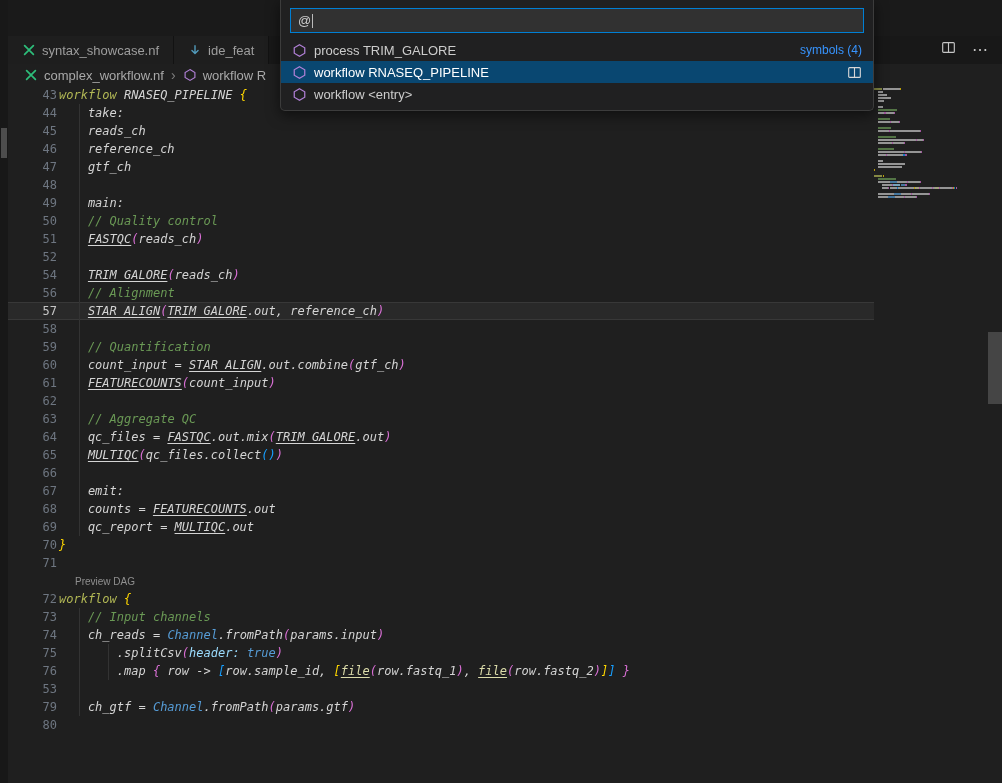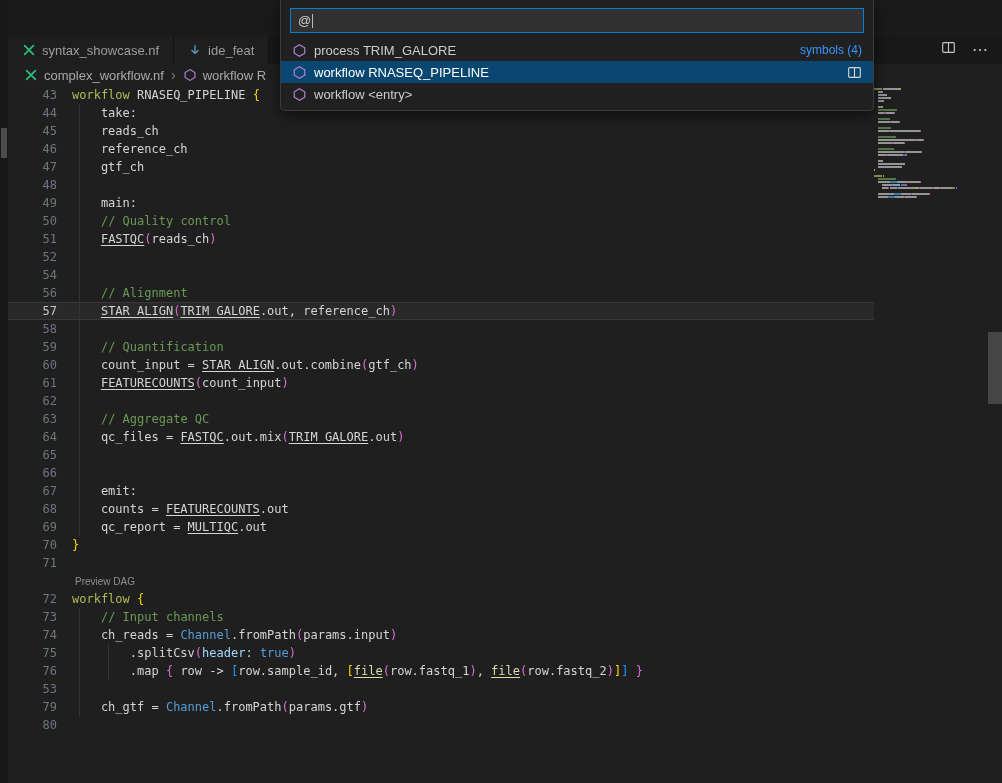--- a/index.html
+++ b/index.html
@@ -26,21 +26,21 @@
   .breadcrumb .sep { color:#7f7f7f; font-size:14px; margin:0 1px; }
   .breadcrumb .bicon { display:flex; align-items:center; }
   
   .editor { position:absolute; left:8px; right:0; top:86px; bottom:0; background:#1f1f1f; }
   .lines { position:absolute; left:0; top:0; right:128px; }
   .row { position:relative; height:18px; line-height:18px; white-space:pre;
          font-family:"DejaVu Sans Mono", monospace; font-size:12px; color:#d4d4d4; }
   .row.current { background:#292929; box-shadow: inset 0 1px 0 #383838, inset 0 -1px 0 #383838; }
   .ln { position:absolute; left:0; top:0; width:49px; text-align:right; color:#6e7681; }
   .row.current .ln { color:#c6c6c6; }
-  .code { position:absolute; left:64px; top:0; }
+  .code { position:absolute; left:51px; top:0;font-style:italic; }
   .guide { position:absolute; top:0; bottom:0; width:1px; background:#333333; }
   .lens-row { height:18px; line-height:19px; padding-left:67px; font-size:10px; color:#8f8f8f;
               font-family:"Liberation Sans", sans-serif; }
   
   .t-kw   { color:#b2b855; }
   .t-cm   { color:#6a9955; }
   .t-ty   { color:#569cd6; }
   .t-arg  { color:#9cdcfe; }
   .t-bool { color:#569cd6; }
   .t-proc { color:#d4d4d4; text-decoration:underline; text-underline-offset:2px; text-decoration-thickness:1px; }
@@ -129,31 +129,31 @@
       <div class="row"><span class="ln">43</span><span class="code"><span class="t-kw">workflow</span><span class="t-df"> RNASEQ_PIPELINE </span><span class="t-b1">{</span></span></div>
       <div class="row"><span class="ln">44</span><span class="guide" style="left: 71px;"></span><span class="code"><span class="t-df">    take:</span></span></div>
       <div class="row"><span class="ln">45</span><span class="guide" style="left: 71px;"></span><span class="code"><span class="t-df">    reads_ch</span></span></div>
       <div class="row"><span class="ln">46</span><span class="guide" style="left: 71px;"></span><span class="code"><span class="t-df">    reference_ch</span></span></div>
       <div class="row"><span class="ln">47</span><span class="guide" style="left: 71px;"></span><span class="code"><span class="t-df">    gtf_ch</span></span></div>
       <div class="row"><span class="ln">48</span><span class="guide" style="left: 71px;"></span><span class="code"></span></div>
       <div class="row"><span class="ln">49</span><span class="guide" style="left: 71px;"></span><span class="code"><span class="t-df">    main:</span></span></div>
       <div class="row"><span class="ln">50</span><span class="guide" style="left: 71px;"></span><span class="code"><span class="t-df">    </span><span class="t-cm">// Quality control</span></span></div>
       <div class="row"><span class="ln">51</span><span class="guide" style="left: 71px;"></span><span class="code"><span class="t-df">    </span><span class="t-proc">FASTQC</span><span class="t-b2">(</span><span class="t-df">reads_ch</span><span class="t-b2">)</span></span></div>
       <div class="row"><span class="ln">52</span><span class="guide" style="left: 71px;"></span><span class="code"></span></div>
-      <div class="row"><span class="ln">54</span><span class="guide" style="left: 71px;"></span></div>
+      <div class="row"><span class="ln">54</span><span class="guide" style="left: 71px;"></span><span class="code"><span class="t-df">    </span><span class="t-proc">TRIM_GALORE</span><span class="t-b2">(</span><span class="t-df">reads_ch</span><span class="t-b2">)</span></span></div>
       <div class="row"><span class="ln">56</span><span class="guide" style="left: 71px;"></span><span class="code"><span class="t-df">    </span><span class="t-cm">// Alignment</span></span></div>
       <div class="row current"><span class="ln">57</span><span class="guide" style="left: 71px;"></span><span class="code"><span class="t-df">    </span><span class="t-proc">STAR_ALIGN</span><span class="t-b2">(</span><span class="t-proc">TRIM_GALORE</span><span class="t-df">.out, reference_ch</span><span class="t-b2">)</span></span></div>
       <div class="row"><span class="ln">58</span><span class="guide" style="left: 71px;"></span><span class="code"></span></div>
       <div class="row"><span class="ln">59</span><span class="guide" style="left: 71px;"></span><span class="code"><span class="t-df">    </span><span class="t-cm">// Quantification</span></span></div>
       <div class="row"><span class="ln">60</span><span class="guide" style="left: 71px;"></span><span class="code"><span class="t-df">    count_input = </span><span class="t-proc">STAR_ALIGN</span><span class="t-df">.out.combine</span><span class="t-b2">(</span><span class="t-df">gtf_ch</span><span class="t-b2">)</span></span></div>
       <div class="row"><span class="ln">61</span><span class="guide" style="left: 71px;"></span><span class="code"><span class="t-df">    </span><span class="t-proc">FEATURECOUNTS</span><span class="t-b2">(</span><span class="t-df">count_input</span><span class="t-b2">)</span></span></div>
       <div class="row"><span class="ln">62</span><span class="guide" style="left: 71px;"></span><span class="code"></span></div>
       <div class="row"><span class="ln">63</span><span class="guide" style="left: 71px;"></span><span class="code"><span class="t-df">    </span><span class="t-cm">// Aggregate QC</span></span></div>
       <div class="row"><span class="ln">64</span><span class="guide" style="left: 71px;"></span><span class="code"><span class="t-df">    qc_files = </span><span class="t-proc">FASTQC</span><span class="t-df">.out.mix</span><span class="t-b2">(</span><span class="t-proc">TRIM_GALORE</span><span class="t-df">.out</span><span class="t-b2">)</span></span></div>
-      <div class="row"><span class="ln">65</span><span class="guide" style="left: 71px;"></span></div>
+      <div class="row"><span class="ln">65</span><span class="guide" style="left: 71px;"></span><span class="code"><span class="t-df">    </span><span class="t-proc">MULTIQC</span><span class="t-b2">(</span><span class="t-df">qc_files.collect</span><span class="t-b3">()</span><span class="t-b2">)</span></span></div>
       <div class="row"><span class="ln">66</span><span class="guide" style="left: 71px;"></span><span class="code"></span></div>
       <div class="row"><span class="ln">67</span><span class="guide" style="left: 71px;"></span><span class="code"><span class="t-df">    emit:</span></span></div>
       <div class="row"><span class="ln">68</span><span class="guide" style="left: 71px;"></span><span class="code"><span class="t-df">    counts = </span><span class="t-proc">FEATURECOUNTS</span><span class="t-df">.out</span></span></div>
       <div class="row"><span class="ln">69</span><span class="guide" style="left: 71px;"></span><span class="code"><span class="t-df">    qc_report = </span><span class="t-proc">MULTIQC</span><span class="t-df">.out</span></span></div>
       <div class="row"><span class="ln">70</span><span class="code"><span class="t-b1">}</span></span></div>
       <div class="row"><span class="ln">71</span><span class="code"></span></div>
       <div class="lens-row">Preview DAG</div>
       <div class="row"><span class="ln">72</span><span class="code"><span class="t-kw">workflow</span><span class="t-df"> </span><span class="t-b1">{</span></span></div>
       <div class="row"><span class="ln">73</span><span class="guide" style="left: 71px;"></span><span class="code"><span class="t-df">    </span><span class="t-cm">// Input channels</span></span></div>
       <div class="row"><span class="ln">74</span><span class="guide" style="left: 71px;"></span><span class="code"><span class="t-df">    ch_reads = </span><span class="t-ty">Channel</span><span class="t-df">.fromPath</span><span class="t-b2">(</span><span class="t-df">params.input</span><span class="t-b2">)</span></span></div>

